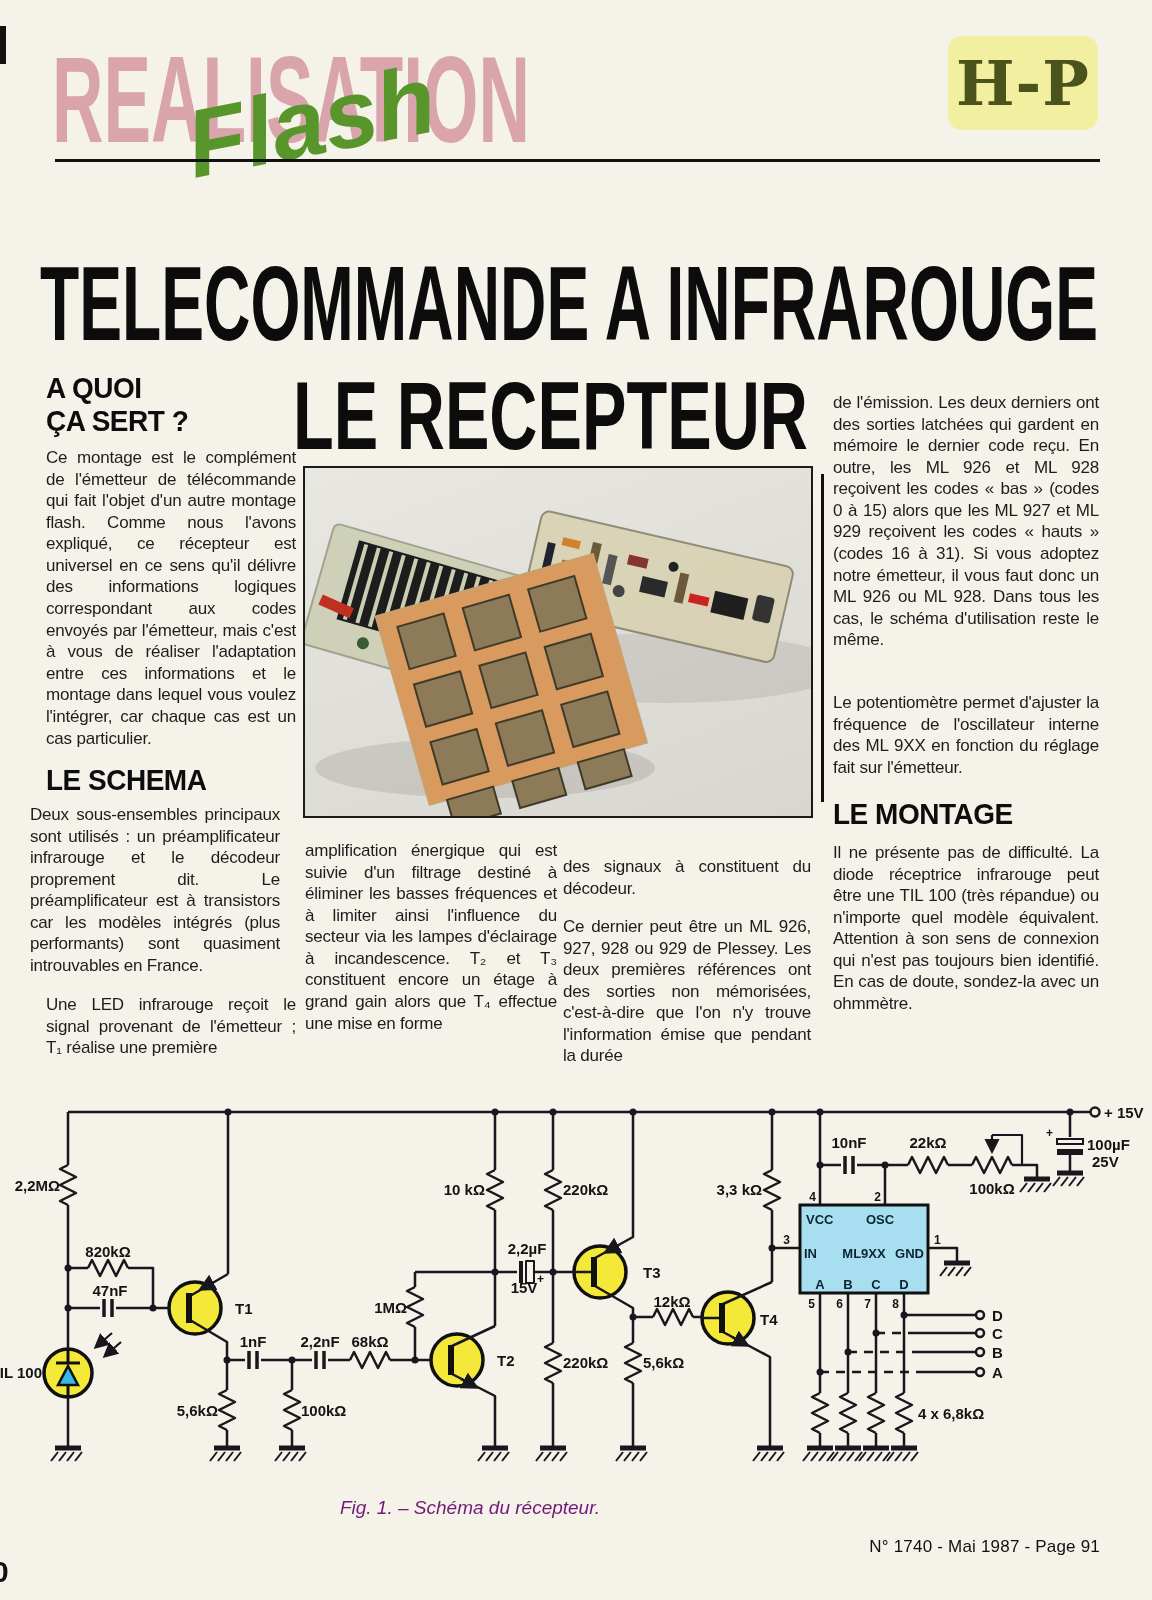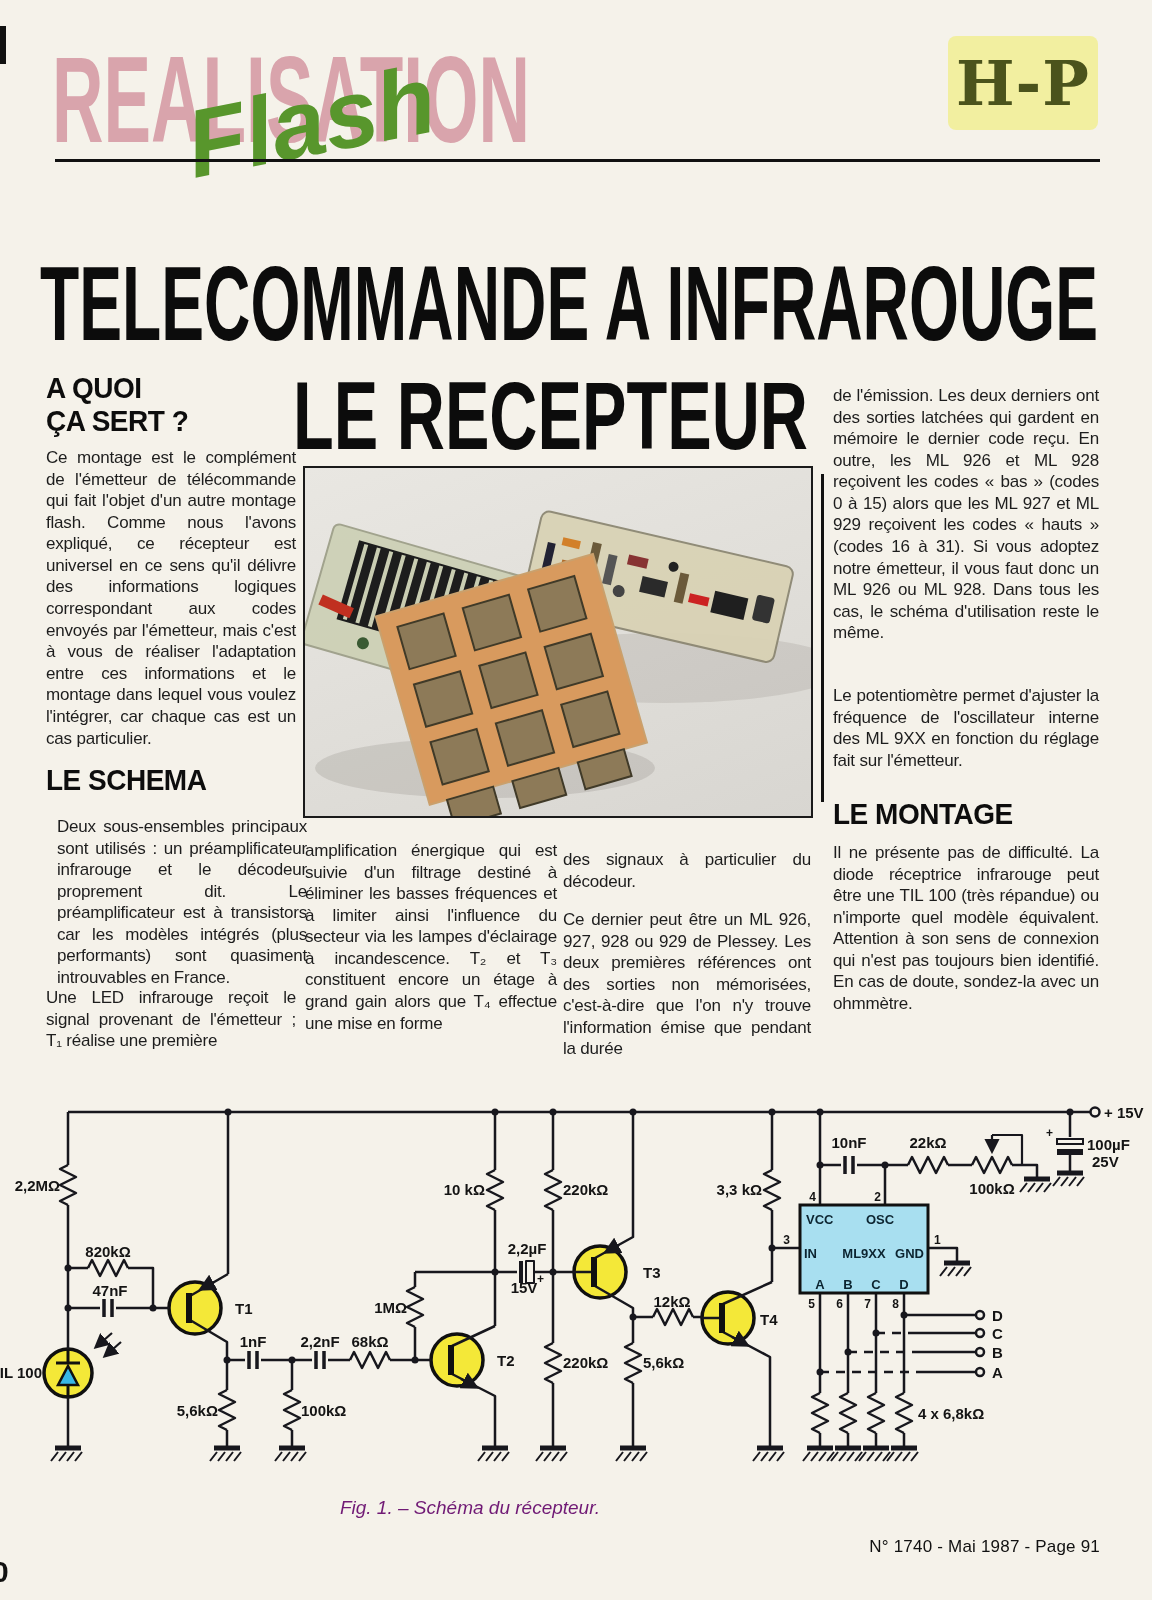--- a/index.html
+++ b/index.html
@@ -1,26 +1,26 @@
 <!DOCTYPE html>
 <html lang="fr"><head>
 <meta charset="utf-8">
 <style>
   html,body{margin:0;padding:0;}
   body{width:1152px;height:1600px;position:relative;background:#f5f2ea;
        font-family:"Liberation Sans","DejaVu Sans",sans-serif;color:#1c1c1c;overflow:hidden;}
   .abs{position:absolute;}
   .para{font-size:17px;line-height:1.27;text-align:justify;letter-spacing:-0.2px;color:#1d1d1d;}
-  .para + .para{margin-top:9px;}
+  .para + .para{margin-top:16px;}
   .sechead{font-weight:bold;font-size:28px;letter-spacing:-0.5px;line-height:1.1;color:#0d0d0d;
            transform:scaleY(1.08);transform-origin:left top;}
   .caption{font-style:italic;font-size:19px;color:#701a75;text-align:center;}
   .footer{font-weight:normal;font-size:17px;color:#111;text-align:right;letter-spacing:0.2px;}
   .rule{background:#111;}
-  .badge{background:#f2efa0;border-radius:8px;display:flex;align-items:center;justify-content:center;}
+  .badge{background:#f2efa0;border-radius:14px;display:flex;align-items:center;justify-content:center;}
   .badge span{font-family:"DejaVu Serif",serif;font-weight:bold;font-size:62px;color:#4b531c;letter-spacing:1px;}
   svg text{font-family:"Liberation Sans","DejaVu Sans",sans-serif;}
   .schlbl{font-weight:bold;font-size:15px;fill:#141414;}
   .schsm{font-weight:bold;font-size:12px;fill:#141414;}
   .iclbl{font-weight:bold;font-size:13px;fill:#0c2430;}
 </style>
 </head>
 <body>
 
 <div class="abs" style="left:0;top:26px;width:6px;height:38px;background:#111;"></div>
@@ -43,21 +43,21 @@
   <text x="0" y="79" font-size="96" font-weight="bold" fill="#0c0c0c" textLength="515" lengthAdjust="spacingAndGlyphs">LE RECEPTEUR</text>
 </svg>
 
 <div class="abs sechead" style="left:46px;top:372px;">
   <div>A QUOI</div>
   <div>ÇA SERT ?</div>
 </div>
 <div class="abs para" style="left:46px;top:447px;width:250px;">Ce montage est le complément de l'émetteur de télécommande qui fait l'objet d'un autre montage flash. Comme nous l'avons expliqué, ce récepteur est universel en ce sens qu'il délivre des informations logiques correspondant aux codes envoyés par l'émetteur, mais c'est à vous de réaliser l'adaptation entre ces informations et le montage dans lequel vous voulez l'intégrer, car chaque cas est un cas particulier.</div>
 
 <div class="abs sechead" style="left:46px;top:764px;">LE SCHEMA</div>
-<div class="abs para" style="left:57px;top:804px;width:250px;margin-top:12px;">Deux sous-ensembles principaux sont utilisés : un préamplificateur infrarouge et le décodeur proprement dit. Le préamplificateur est à transistors car les modèles intégrés (plus performants) sont quasiment introuvables en France.</div>
+<div class="abs para" style="left:30px;top:804px;width:250px;">Deux sous-ensembles principaux sont utilisés : un préamplificateur infrarouge et le décodeur proprement dit. Le préamplificateur est à transistors car les modèles intégrés (plus performants) sont quasiment introuvables en France.</div>
 <div class="abs para" style="left:46px;top:978px;width:250px;">Une LED infrarouge reçoit le signal provenant de l'émetteur ; T₁ réalise une première</div>
 
 <div class="abs" style="left:303px;top:466px;width:506px;height:348px;border:2px solid #1a1a1a;
             background:linear-gradient(160deg,#e9e7e2,#d8d6d1);">
   <svg width="506" height="348" viewBox="0 0 506 348">
     <ellipse cx="180" cy="300" rx="170" ry="30" fill="rgba(60,50,40,0.12)"></ellipse>
     <ellipse cx="360" cy="200" rx="180" ry="35" fill="rgba(60,50,40,0.10)"></ellipse>
 
     <g transform="translate(30,55) rotate(16)">
       <rect x="0" y="0" width="240" height="125" rx="6" fill="#ccd0b4" opacity="0.9" stroke="#9a9c85" stroke-width="2"></rect>
@@ -105,21 +105,21 @@
         <rect x="72" y="0" width="48" height="28"></rect>
         <rect x="140" y="0" width="48" height="28"></rect>
       </g>
     </g>
   </svg>
 </div>
 
 <div class="abs rule" style="left:821px;top:474px;width:3px;height:328px;"></div>
 
 <div class="abs para" style="left:305px;top:840px;width:252px;">amplification énergique qui est suivie d'un filtrage destiné à éliminer les basses fréquences et à limiter ainsi l'influence du secteur via les lampes d'éclairage à incandescence. T₂ et T₃ constituent encore un étage à grand gain alors que T₄ effectue une mise en forme</div>
-<div class="abs para" style="left:563px;top:840px;width:248px;">des signaux à particulier du décodeur.</div>
+<div class="abs para" style="left:563px;top:840px;width:248px;">des signaux à constituent du décodeur.</div>
 <div class="abs para" style="left:563px;top:900px;width:248px;">Ce dernier peut être un ML 926, 927, 928 ou 929 de Plessey. Les deux premières références ont des sorties non mémorisées, c'est-à-dire que l'on n'y trouve l'information émise que pendant la durée</div>
 
 <div class="abs para" style="left:833px;top:376px;width:266px;">de l'émission. Les deux derniers ont des sorties latchées qui gardent en mémoire le dernier code reçu. En outre, les ML 926 et ML 928 reçoivent les codes « bas » (codes 0 à 15) alors que les ML 927 et ML 929 reçoivent les codes « hauts » (codes 16 à 31). Si vous adoptez notre émetteur, il vous faut donc un ML 926 ou ML 928. Dans tous les cas, le schéma d'utilisation reste le même.</div>
 <div class="abs para" style="left:833px;top:676px;width:266px;">Le potentiomètre permet d'ajuster la fréquence de l'oscillateur interne des ML 9XX en fonction du réglage fait sur l'émetteur.</div>
 <div class="abs sechead" style="left:833px;top:798px;">LE MONTAGE</div>
 <div class="abs para" style="left:833px;top:842px;width:266px;">Il ne présente pas de difficulté. La diode réceptrice infrarouge peut être une TIL 100 (très répandue) ou n'importe quel modèle équivalent. Attention à son sens de connexion qui n'est pas toujours bien identifié. En cas de doute, sondez-la avec un ohmmètre.</div>
 
 <svg class="abs" style="left:0;top:1075px;" width="1152" height="420" viewBox="0 0 1152 420">
   <defs>
     <g id="gnd" stroke="#17171d" fill="none">

